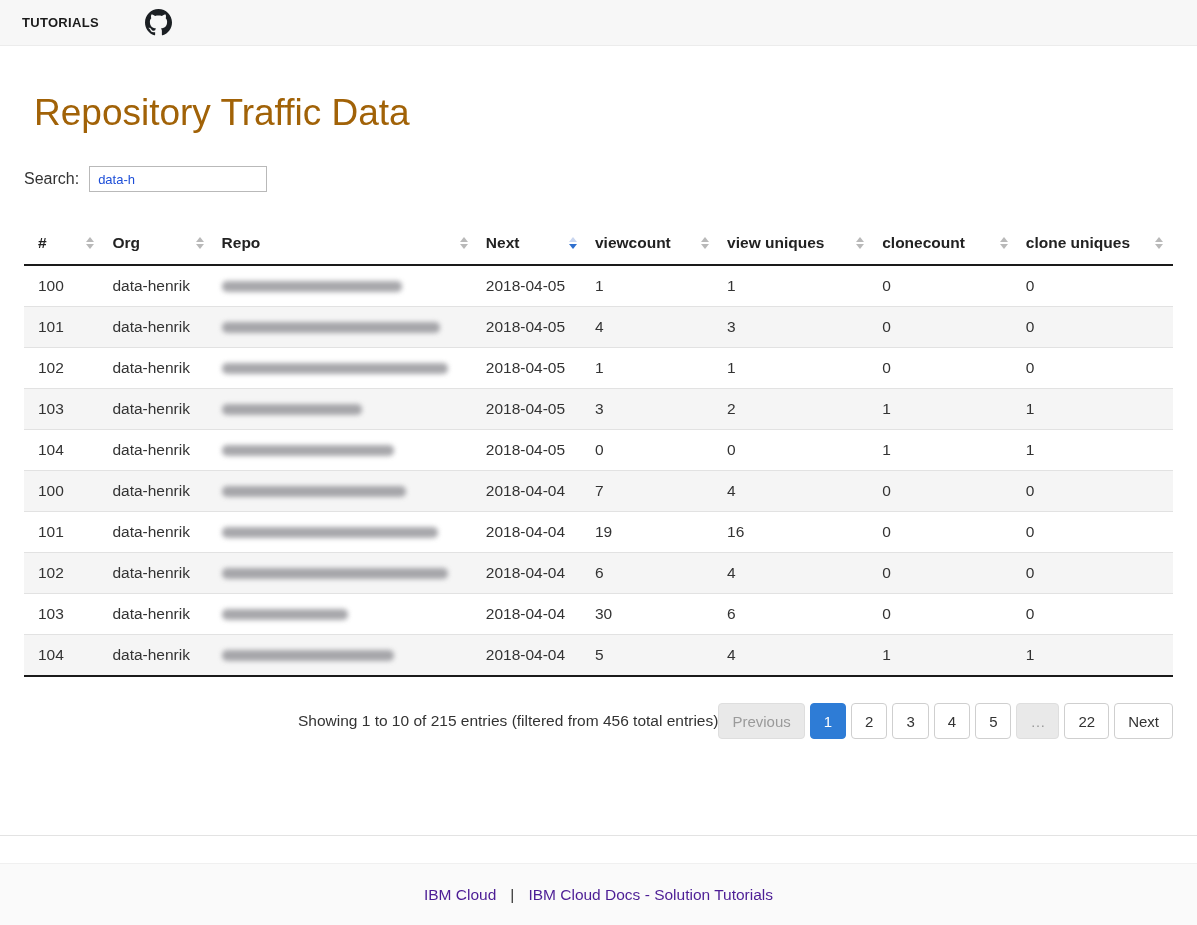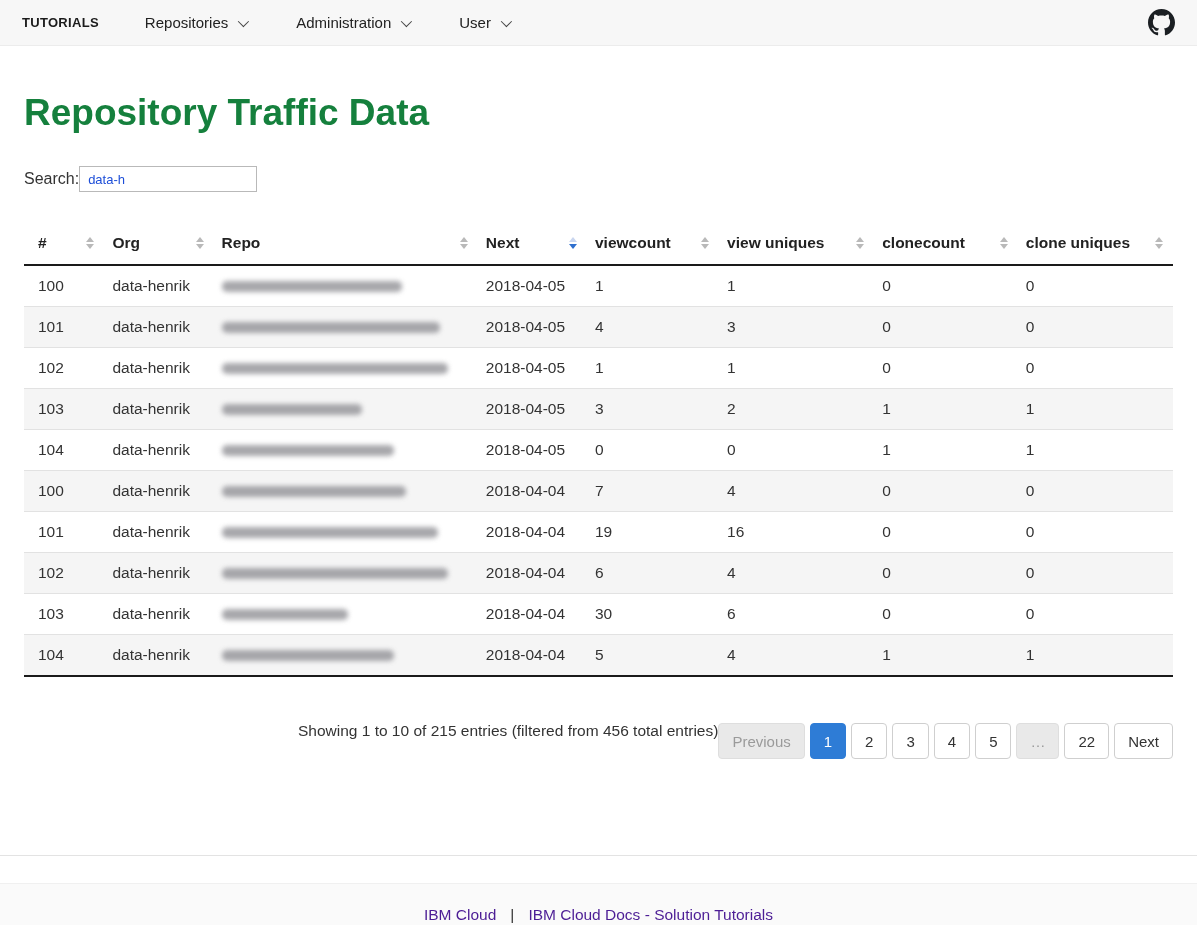--- a/index.html
+++ b/index.html
@@ -11,27 +11,27 @@
     display:flex; align-items:center; padding:0 22px; }
   .brand { font-weight:700; font-size:13px; letter-spacing:.3px; color:#1b1b1b; margin-right:46px; }
   .nav-items { display:flex; align-items:center; gap:50px; flex:1; }
   .nav-item { display:flex; align-items:center; gap:10px; font-size:15px; color:#222; cursor:pointer; }
   .caret { width:8px; height:8px; border-right:1.6px solid #444; border-bottom:1.6px solid #444;
     transform:rotate(45deg) translateY(-2px); display:inline-block; }
   .gh { width:27px; height:27px; display:block; }
 
   
   .container { padding:0 24px; }
-  h1.page-title { font-size:37px; font-weight:700; color:#15803d; margin:46px 0 32px 0; }
+  h1.page-title { font-size:37px; font-weight:400; color:#a16207; margin:46px 0 32px 10px; }
 
   .controls { display:flex; align-items:center; justify-content:space-between; margin-bottom:30px; }
   .show-entries { display:flex; align-items:center; gap:8px; font-size:16px; }
   .show-entries input { width:72px; height:27px; border:1px solid #b9b9b9; padding:2px 8px;
     font-size:13px; font-family:"Liberation Sans",sans-serif; color:#333; }
-  .search-box { display:flex; align-items:center; font-size:16px; }
+  .search-box { display:flex; align-items:center; gap:10px; font-size:16px; }
   .search-box input { width:178px; height:26px; border:1px solid #b9b9b9; padding:2px 8px;
     font-size:13px; font-family:"Liberation Sans",sans-serif; color:#1d4ed8; }
 
   
   table.traffic { width:100%; border-collapse:collapse; font-size:15.5px; }
   thead th { text-align:left; font-weight:700; color:#222; padding:12px 8px 12px 8px;
     border-bottom:2px solid #1a1a1a; cursor:pointer; }
   .th-inner { display:flex; align-items:center; justify-content:space-between; gap:6px; }
   tbody td { padding:11px 8px; border-top:1px solid #e2e2e2; color:#333; }
   tbody tr:nth-child(even) { background:#f5f5f5; }
@@ -50,50 +50,36 @@
   
   .blur-bar { display:inline-block; height:11px; border-radius:5px;
     background:#8f8f94; filter:blur(2.6px); opacity:.78; vertical-align:middle; }
 
   
   .table-footer { display:flex; align-items:center; justify-content:flex-end; margin-top:26px; }
   .summary { font-size:15.5px; color:#333; }
   .pagination { display:flex; align-items:center; gap:5px; }
   .page-btn { min-width:36px; height:36px; padding:0 13px; display:flex; align-items:center;
     justify-content:center; border:1px solid #cfcfcf; border-radius:4px; background:#fff;
-    font-size:15px; color:#333; cursor:pointer; font-family:"Liberation Sans",sans-serif;margin-top:20px; }
+    font-size:15px; color:#333; cursor:pointer; font-family:"Liberation Sans",sans-serif; }
   .page-btn.active { background:#2e7cd6; border-color:#2e7cd6; color:#fff; }
   .page-btn.disabled { background:#e9e9e9; border-color:#dedede; color:#9a9a9a; cursor:default; }
 
   
   .bottom-rule { border:none; border-top:1px solid #e3e3e3; margin-top:96px; }
   footer.site-footer { margin-top:27px; background:#fafafa; border-top:1px solid #f0f0f0;
     padding:22px 0 24px 0; text-align:center; font-size:15.5px; min-height:58px; }
   .footer-link { color:#4c1d95; text-decoration:none; cursor:pointer; }
   .footer-sep { color:#333; margin:0 14px; }
 </style>
 </head>
 <body>
 
 <nav class="navbar">
   <span class="brand">TUTORIALS</span>
-  <div class="nav-items">
-      <div class="nav-item">
-        <span>Repositories</span>
-      <span class="caret"></span>
-      </div>
-      <div class="nav-item">
-        <span>Administration</span>
-      <span class="caret"></span>
-      </div>
-      <div class="nav-item">
-        <span>User</span>
-      <span class="caret"></span>
-      </div>
-    </div>
   <span>
     <svg class="gh" viewBox="0 0 24 24" aria-hidden="true">
       <path fill="#1b1f23" d="M12 0c-6.626 0-12 5.373-12 12 0 5.302 3.438 9.8 8.207 11.387.599.111.793-.261.793-.577v-2.234c-3.338.726-4.033-1.416-4.033-1.416-.546-1.387-1.333-1.756-1.333-1.756-1.089-.745.083-.729.083-.729 1.205.084 1.839 1.237 1.839 1.237 1.07 1.834 2.807 1.304 3.492.997.107-.775.418-1.305.762-1.604-2.665-.305-5.467-1.334-5.467-5.931 0-1.311.469-2.381 1.236-3.221-.124-.303-.535-1.524.117-3.176 0 0 1.008-.322 3.301 1.23.957-.266 1.983-.399 3.003-.404 1.02.005 2.047.138 3.006.404 2.291-1.552 3.297-1.23 3.297-1.23.653 1.653.242 2.874.118 3.176.77.84 1.235 1.911 1.235 3.221 0 4.609-2.807 5.624-5.479 5.921.43.372.823 1.102.823 2.222v3.293c0 .319.192.694.801.576 4.765-1.589 8.199-6.086 8.199-11.386 0-6.627-5.373-12-12-12z"></path>
     </svg>
   </span>
 </nav>
 
 <main class="container">
 
   <h1 class="page-title">Repository Traffic Data</h1>

